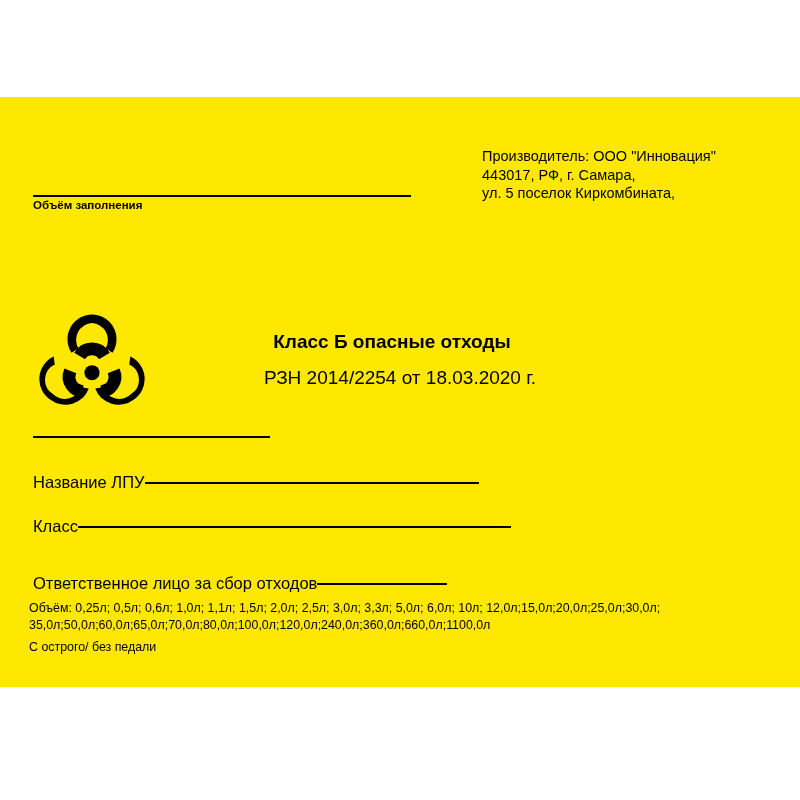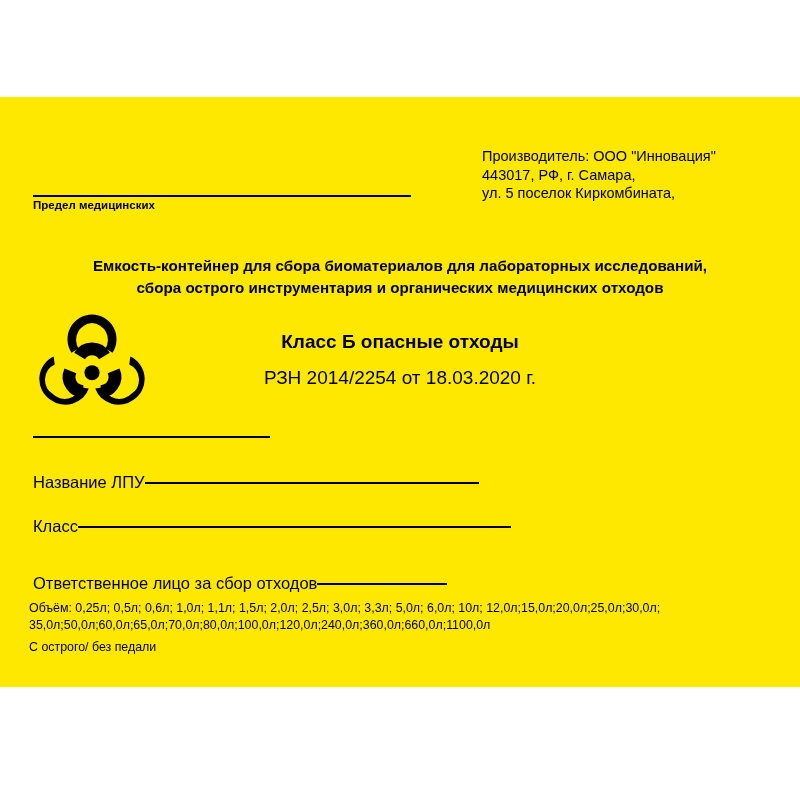--- a/index.html
+++ b/index.html
@@ -72,21 +72,21 @@
     position: absolute;
     left: 38px;
     top: 212px;
     width: 108px;
     height: 108px;
   }
 
   
   .class-line {
     position: absolute;
-    left: 160px;
+    left: 152px;
     top: 234px;
     width: 480px;
     text-align: center;
     font-size: 19px;
     font-weight: bold;
     color: #000;
   }
   .reg-line {
     position: absolute;
     left: 160px;
@@ -143,26 +143,22 @@
 
 <div id="label" style="background: rgb(255, 232, 0);">
 
   <div class="manufacturer">
     <div>Производитель: ООО "Инновация"</div>
     <div>443017, РФ, г. Самара,</div>
     <div>ул. 5 поселок Киркомбината,</div>
   </div>
 
   <div class="fill-line"></div>
-  <div class="fill-caption">Предел медицинских</div>
-
-  <div class="title">
-    <span class="l1">Емкость-контейнер для сбора биоматериалов для лабораторных исследований,</span>
-    <span class="l2">сбора острого инструментария и органических медицинских отходов</span>
-  </div>
+  <div class="fill-caption">Объём заполнения</div>
+
 
   <div class="biohazard">
     <svg viewBox="0 0 200 200" width="108" height="108" aria-hidden="true">
       <g fill="#000">
 
         <path d="M100 10
                  a46 46 0 0 1 38 71
                  l-13 -8
                  a31 31 0 0 0 -25 -47
                  a31 31 0 0 0 -25 47

